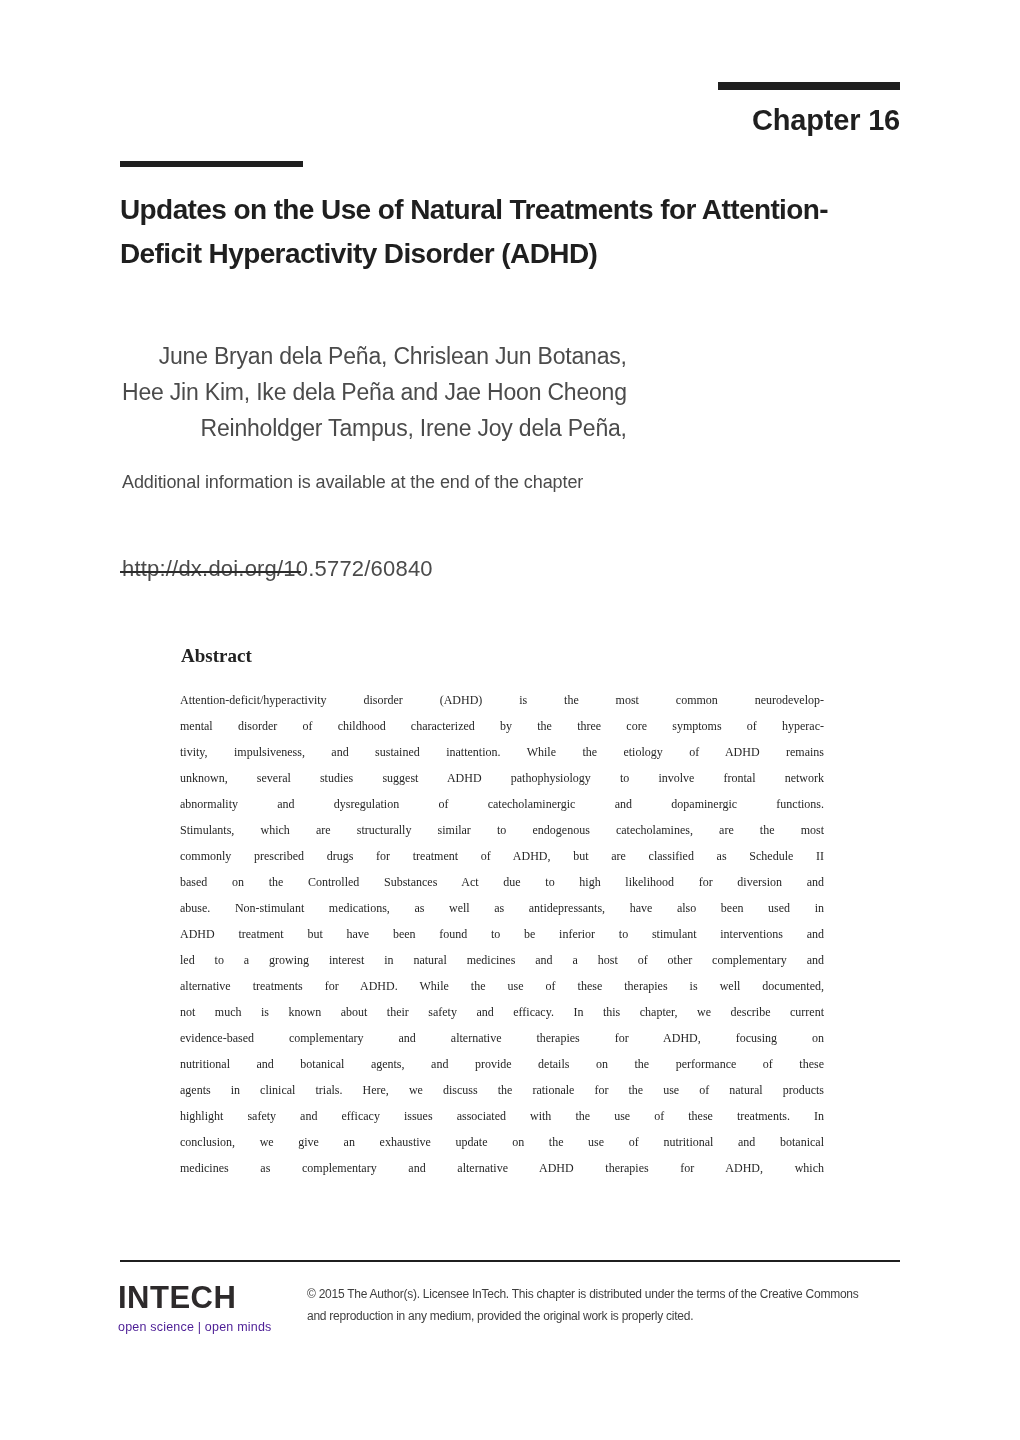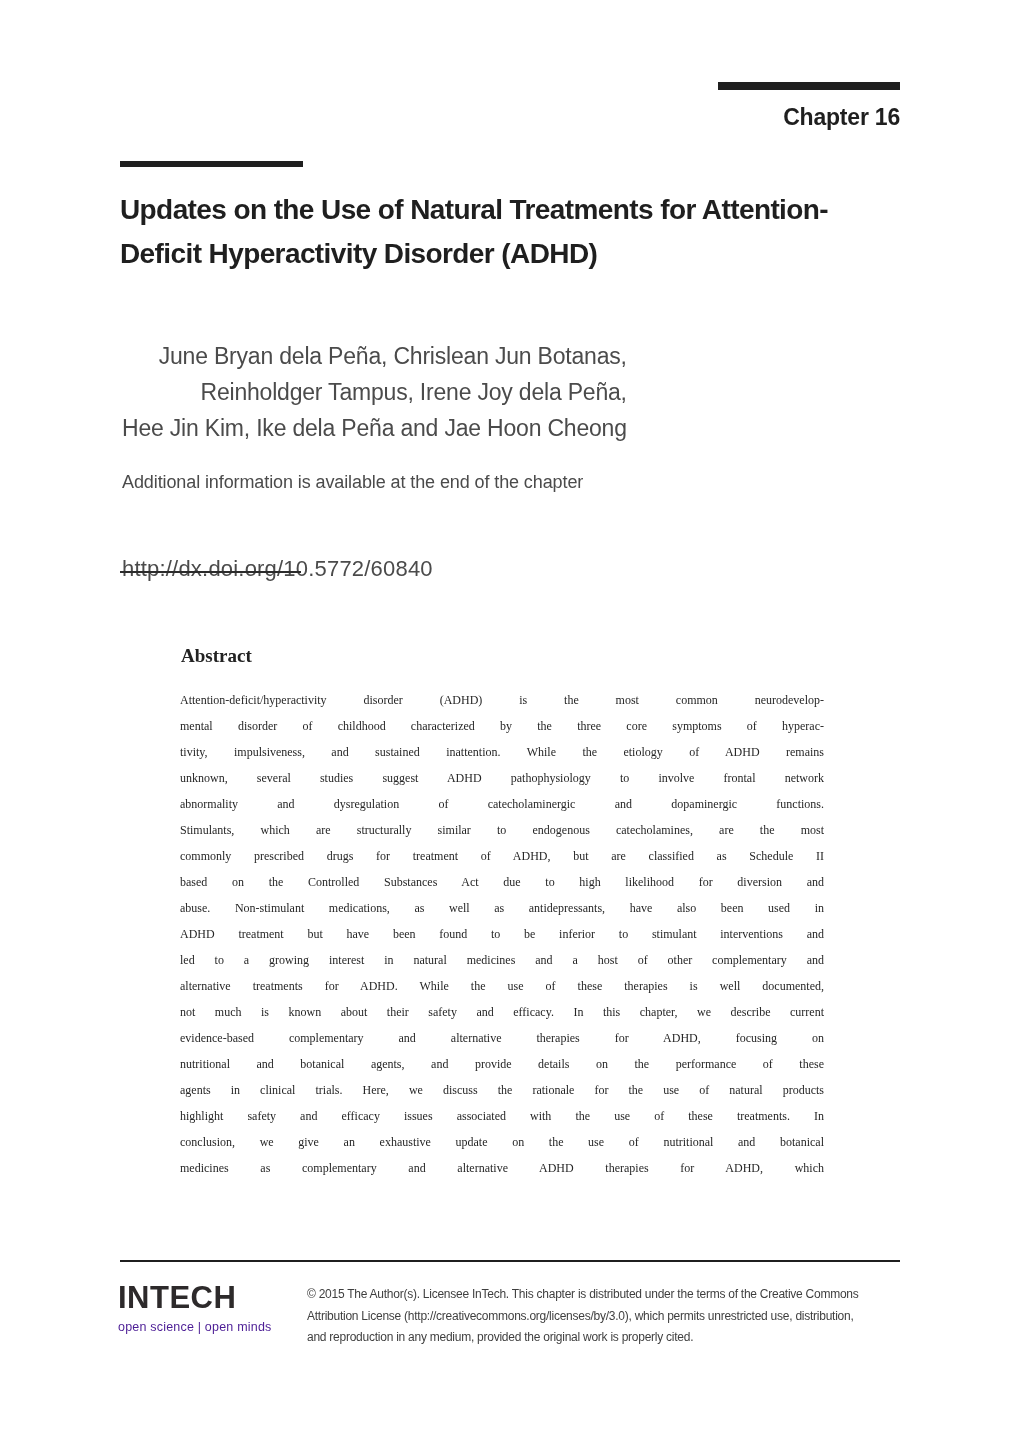--- a/index.html
+++ b/index.html
@@ -12,21 +12,21 @@
     overflow: hidden;
   }
   .rule { position: absolute; background: #1f1f1f; }
   .chapter-rule   { left: 718px; top: 82px;  width: 182px; height: 8px; }
   .title-rule     { left: 120px; top: 161px; width: 183px; height: 6px; }
   .divider-rule   { left: 120px; top: 571px; width: 181px; height: 2px; background: #2b2b2b; }
   .footer-rule    { left: 120px; top: 1260px; width: 780px; height: 2px; }
 
   .chapter-label {
     position: absolute; right: 120px; top: 104px;
-    font-size: 23px; font-weight: 700; color: #1f1f1f;
+    font-size: 29px; font-weight: 700; color: #1f1f1f;
     letter-spacing: -0.2px;
   }
   .chapter-title {
     position: absolute; left: 120px; top: 188px;
     color: #1f1f1f;
   }
   .title-line {
     font-size: 28px; font-weight: 700; line-height: 44px;
     letter-spacing: -0.6px; white-space: nowrap;
   }
@@ -84,22 +84,22 @@
 
   <div class="rule title-rule"></div>
 
   <div class="chapter-title">
       <div class="title-line">Updates on the Use of Natural Treatments for Attention-</div>
       <div class="title-line">Deficit Hyperactivity Disorder (ADHD)</div>
     </div>
 
   <div class="authors">
       <div class="author-line">June Bryan dela Peña, Chrislean Jun Botanas,</div>
+      <div class="author-line">Hee Jin Kim, Ike dela Peña and Jae Hoon Cheong</div>
       <div class="author-line">Reinholdger Tampus, Irene Joy dela Peña,</div>
-      <div class="author-line">Hee Jin Kim, Ike dela Peña and Jae Hoon Cheong</div>
     </div>
 
   <div class="additional-info">Additional information is available at the end of the chapter</div>
 
   <a class="doi-link" href="#">http://dx.doi.org/10.5772/60840</a>
 
   <div class="rule divider-rule"></div>
 
   <div class="abstract-heading">Abstract</div>
 
@@ -127,17 +127,16 @@
 
   <div class="rule footer-rule"></div>
 
   <div class="intech-logo">
     <div class="logo-wordmark">INTECH</div>
     <div class="logo-tagline">open science | open minds</div>
   </div>
 
   <div class="license-text">
       <div class="license-line">© 2015 The Author(s). Licensee InTech. This chapter is distributed under the terms of the Creative Commons</div>
-      <div class="license-line">Attribution License (http://creativecommons.org/licenses/by/3.0), which permits unrestricted use, distribution,</div>
       <div class="license-line">and reproduction in any medium, provided the original work is properly cited.</div>
     </div>
 
 </div>
 
 </body></html>

